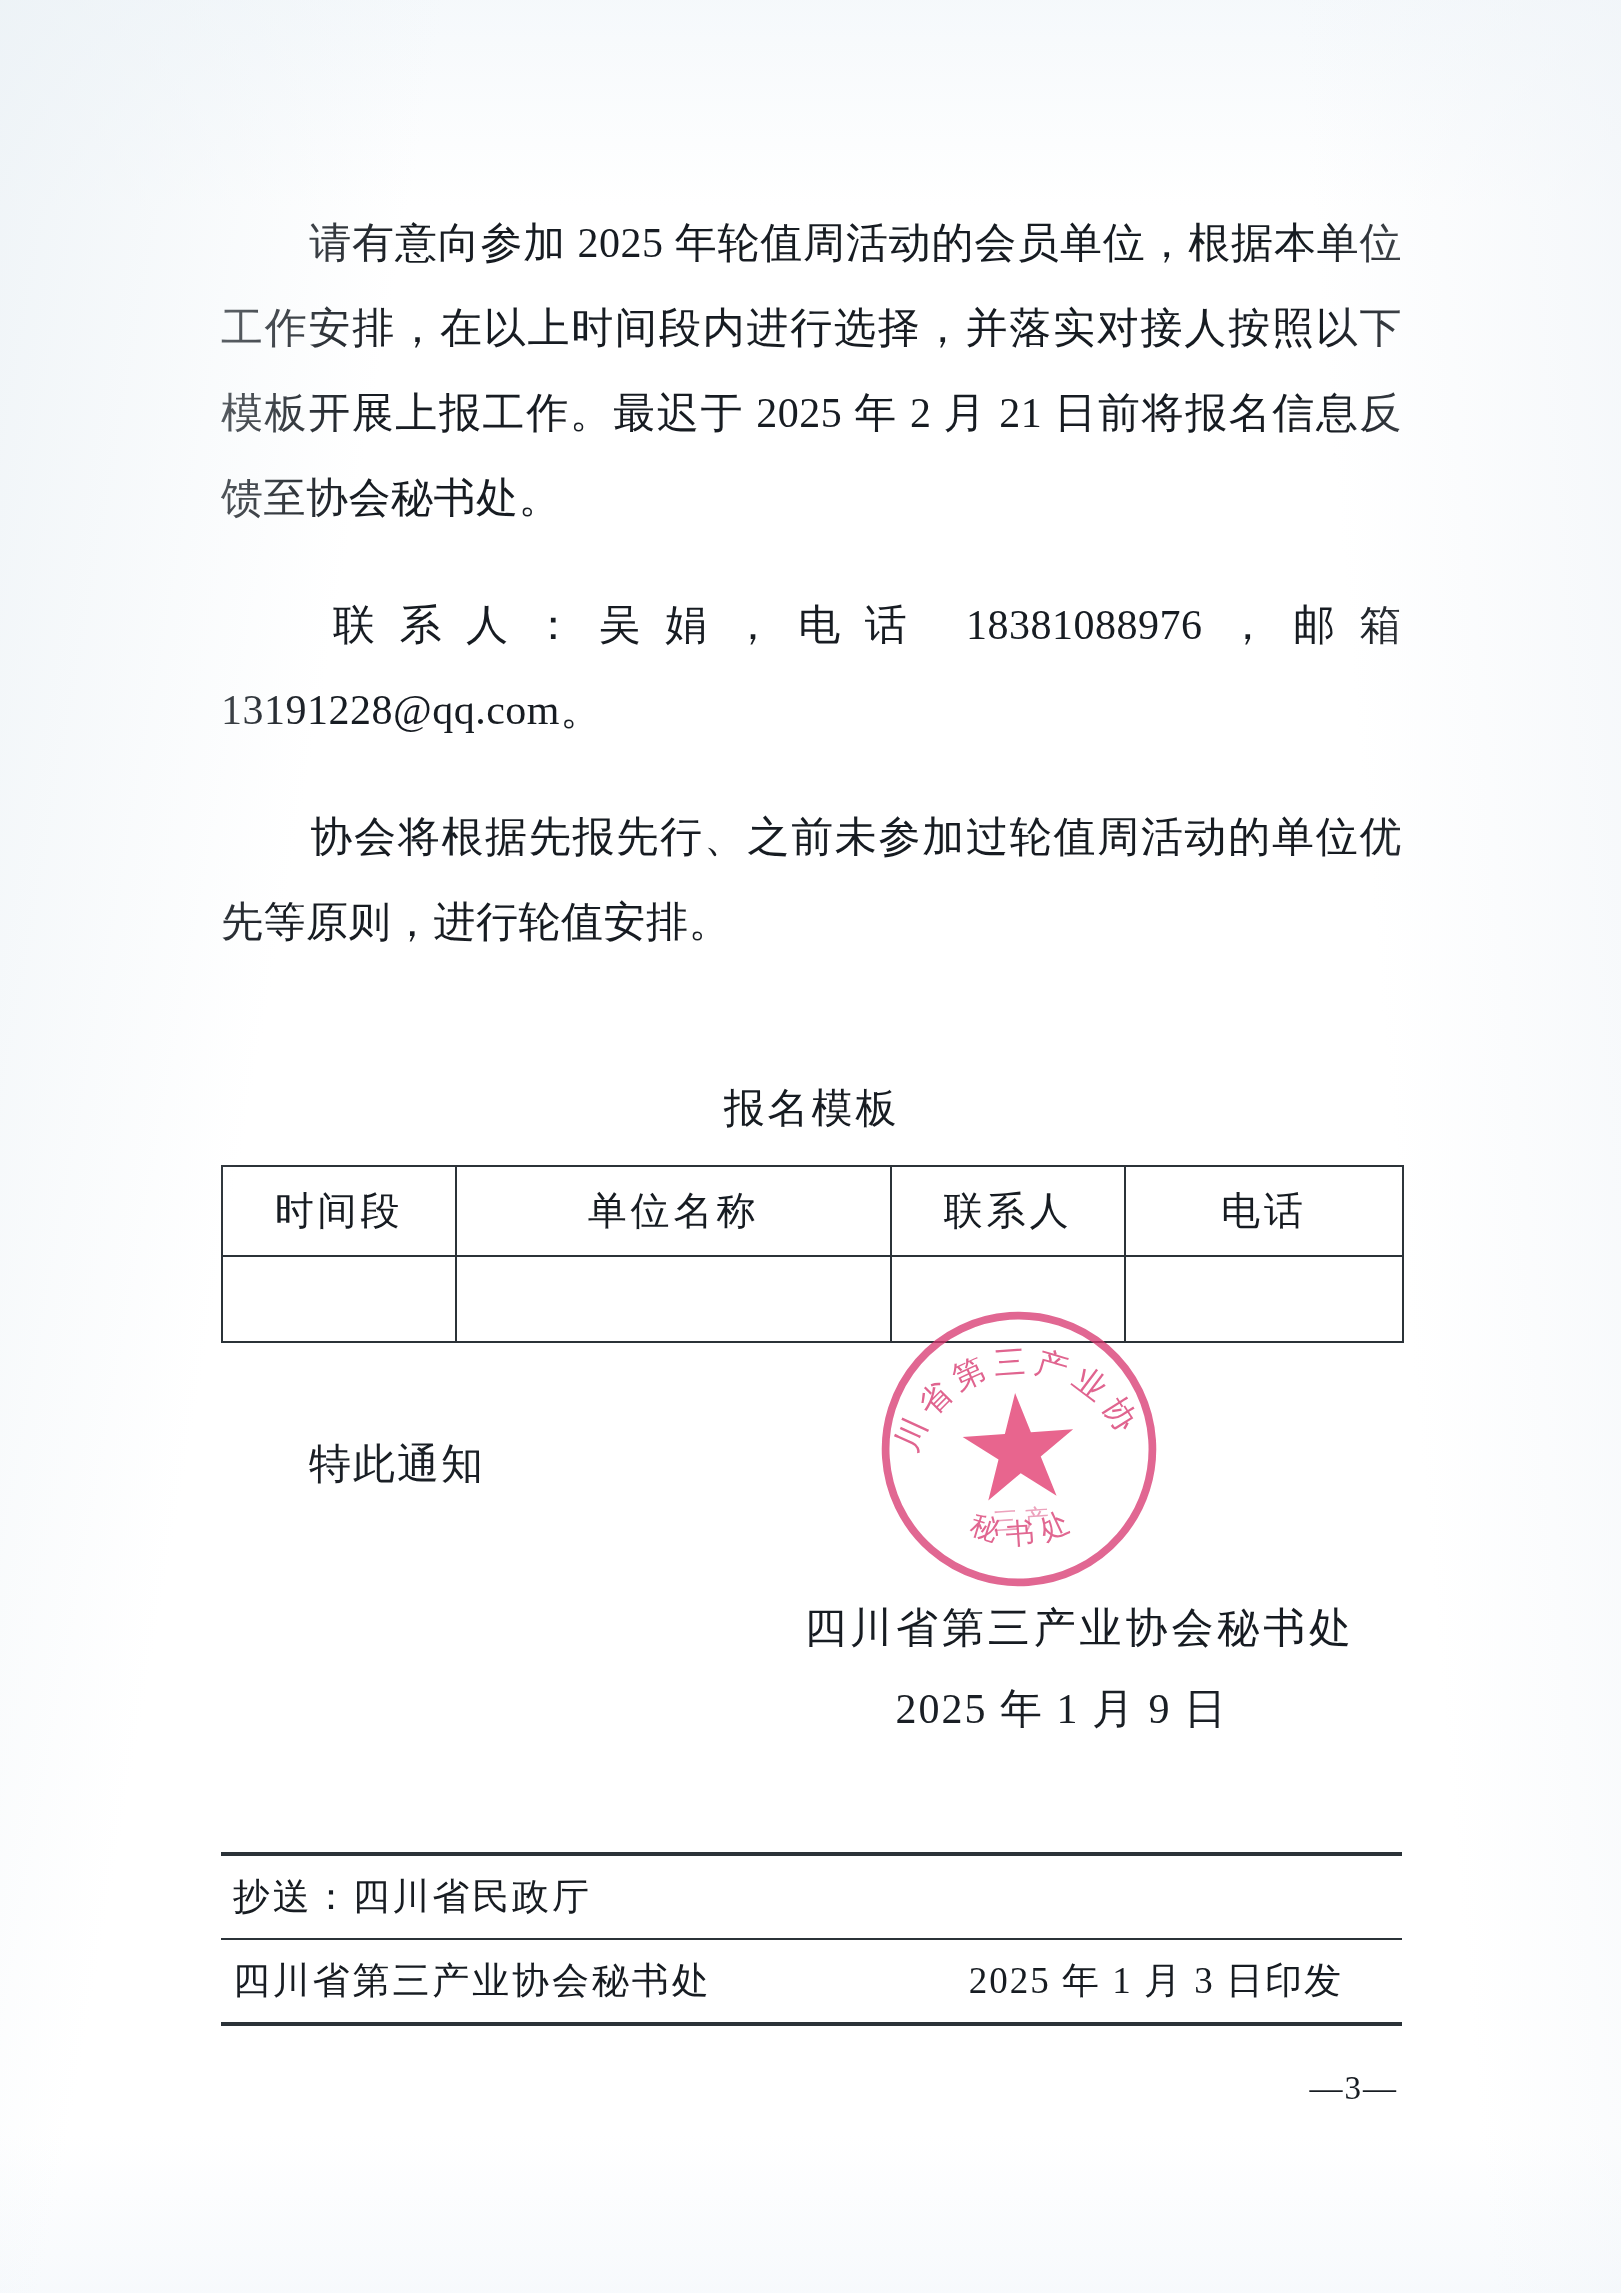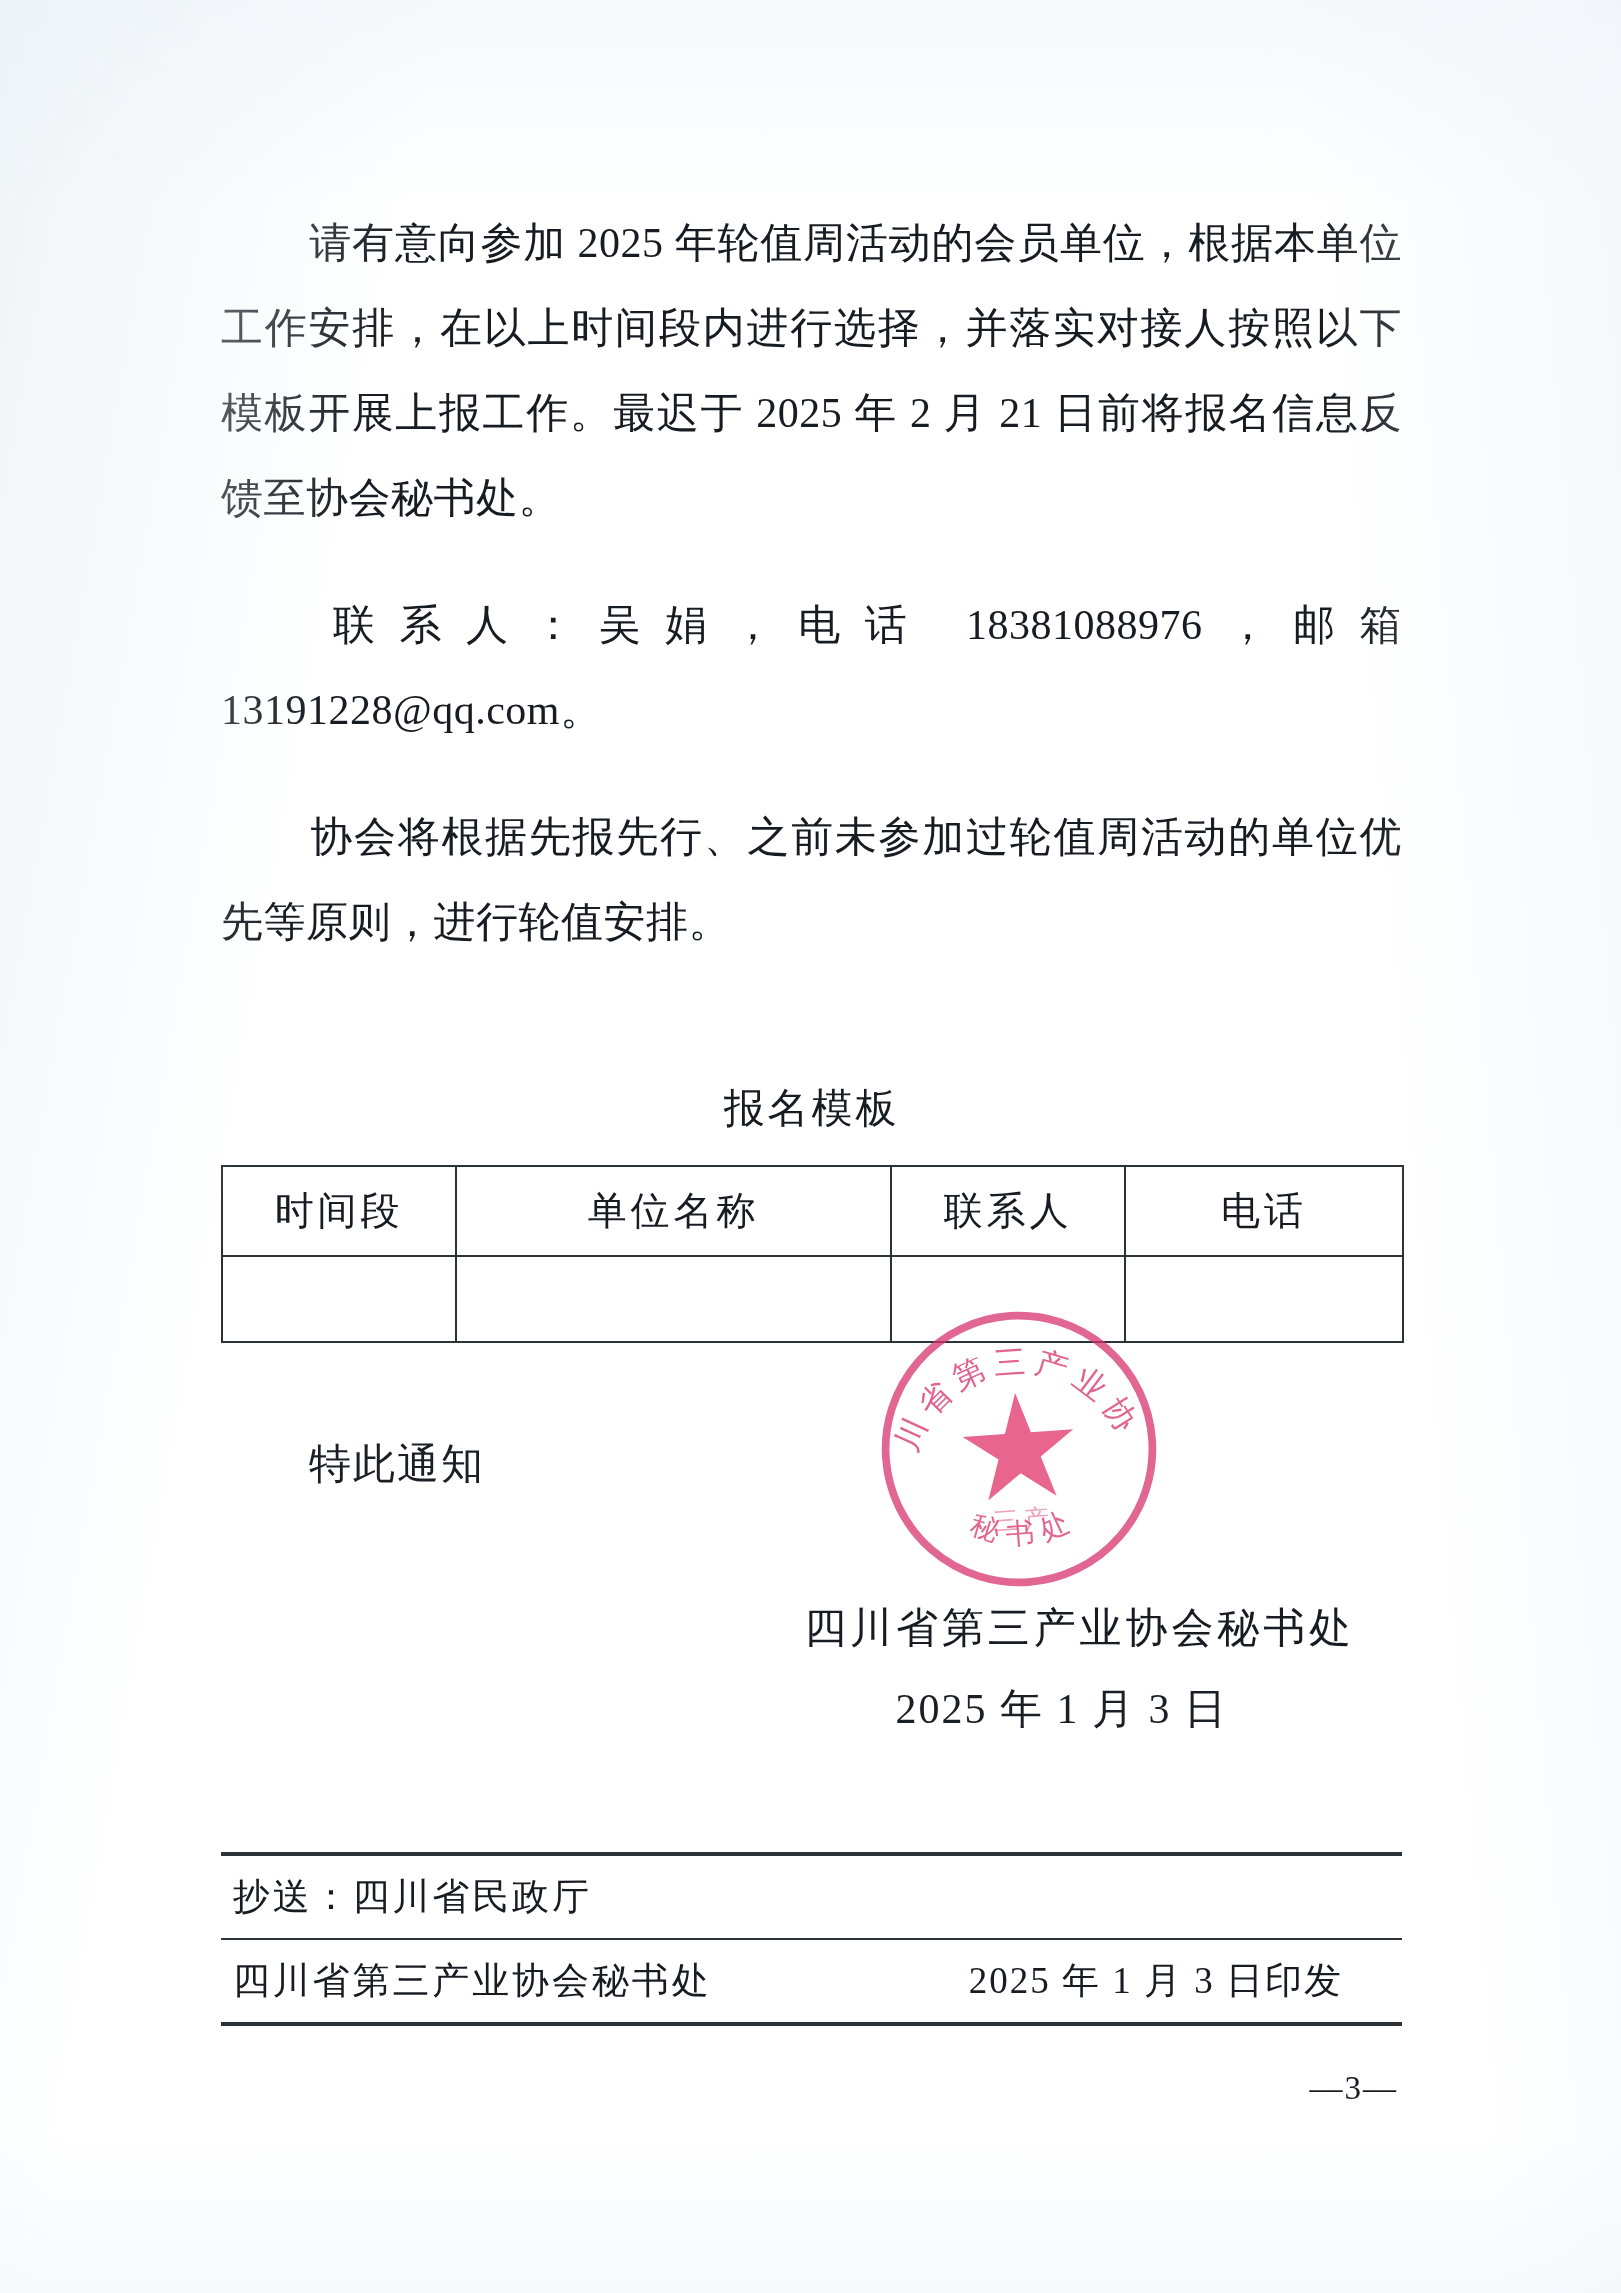--- a/index.html
+++ b/index.html
@@ -185,21 +185,21 @@
             <td class="col-d"></td>
           </tr>
         </tbody>
       </table>
     </div>
 
     <div class="notice"><span class="ind"></span><span>特此通知</span></div>
 
     <div class="sign-block">
       <div class="sign-line">四川省第三产业协会秘书处</div>
-      <div class="sign-date">2025 年 1 月 3 日</div>
+      <div class="sign-date">2025 年 1 月 9 日</div>
     </div>
 
   </div>
 
   <div class="seal">
     <svg viewBox="0 0 300 300" width="290" height="290" xmlns="http://www.w3.org/2000/svg">
       <defs>
         <path id="arcTop" d="M 40,162 A 112,112 0 0 1 260,162" fill="none"></path>
         <path id="arcBottom" d="M 58,196 A 108,108 0 0 0 242,196" fill="none"></path>
       </defs>

